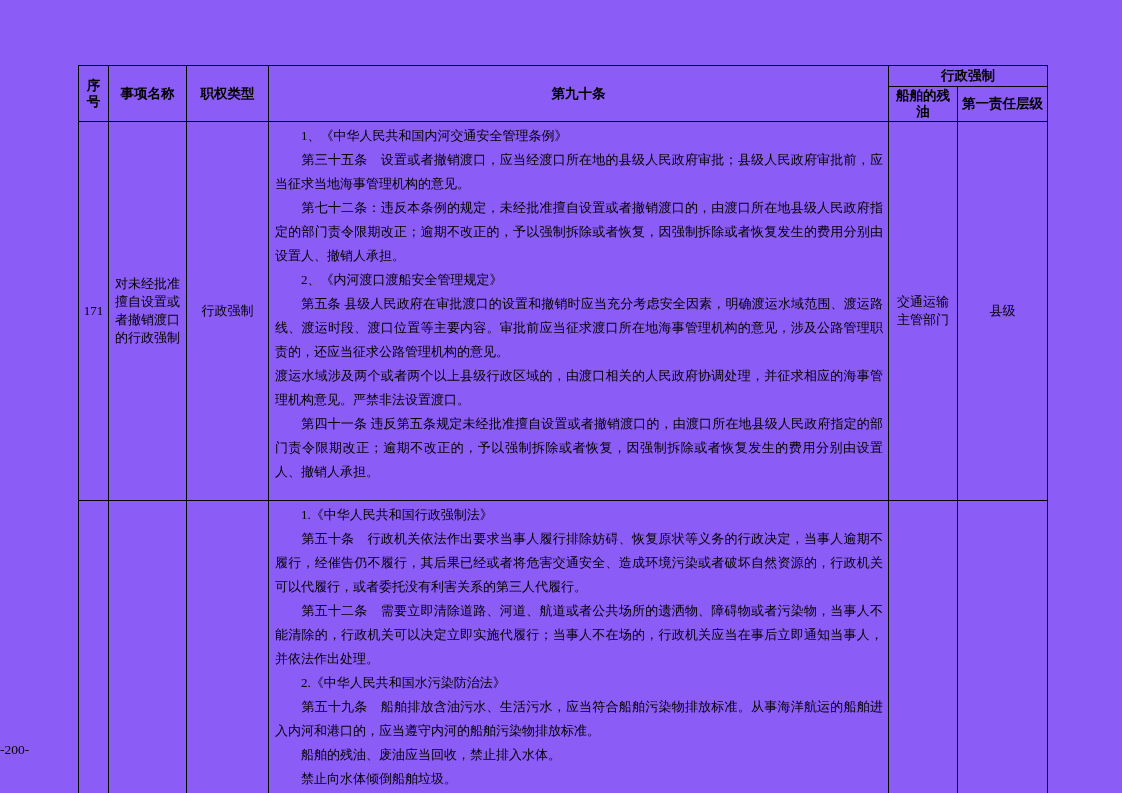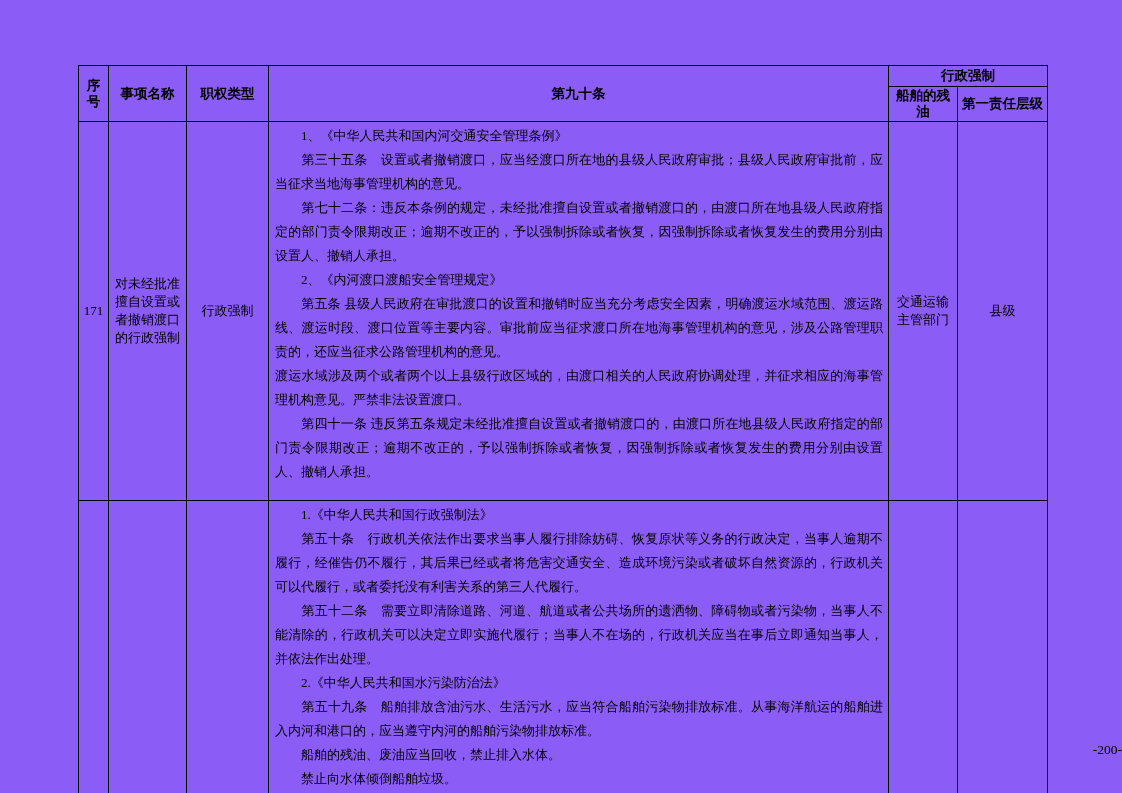--- a/index.html
+++ b/index.html
@@ -46,21 +46,21 @@
     vertical-align:middle;
     padding:2px 5px 16px 6px;
     white-space:pre-wrap;
     word-break:break-all;
   }
   tr.row-105 { height:212px; }
   tr.row-106 { height:403px; }
   .footer {
     position:absolute;
     left:0; width:1122px; top:742px;
-    text-align:right;
+    text-align:left;
     font-size:13.5px;
     font-family:"Liberation Serif","DejaVu Serif",serif;
   }
 </style>
 </head>
 <body>
 
 <div class="page">
 
   <table class="doc-table">

